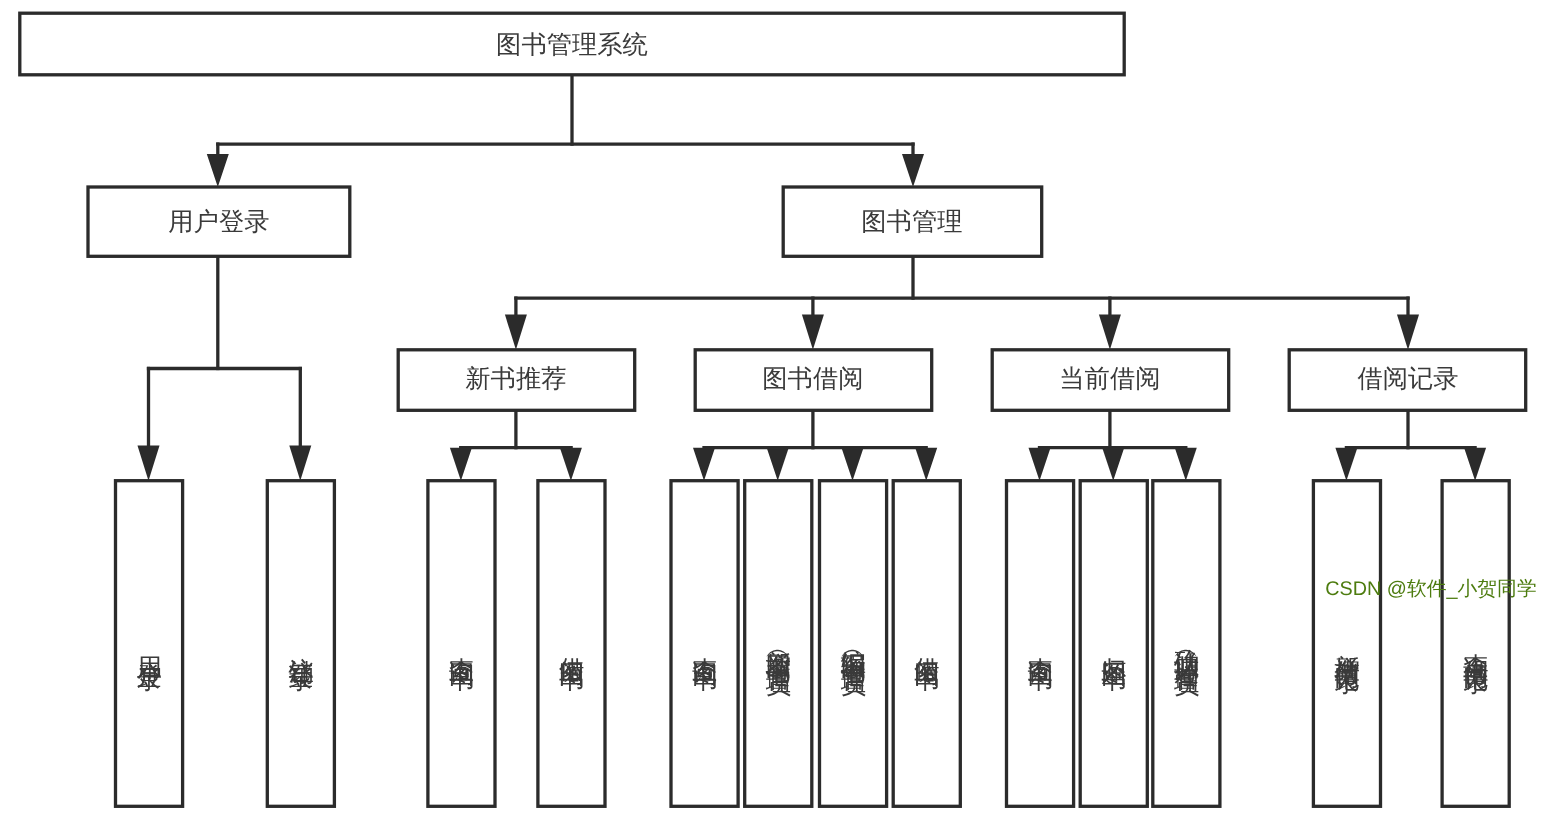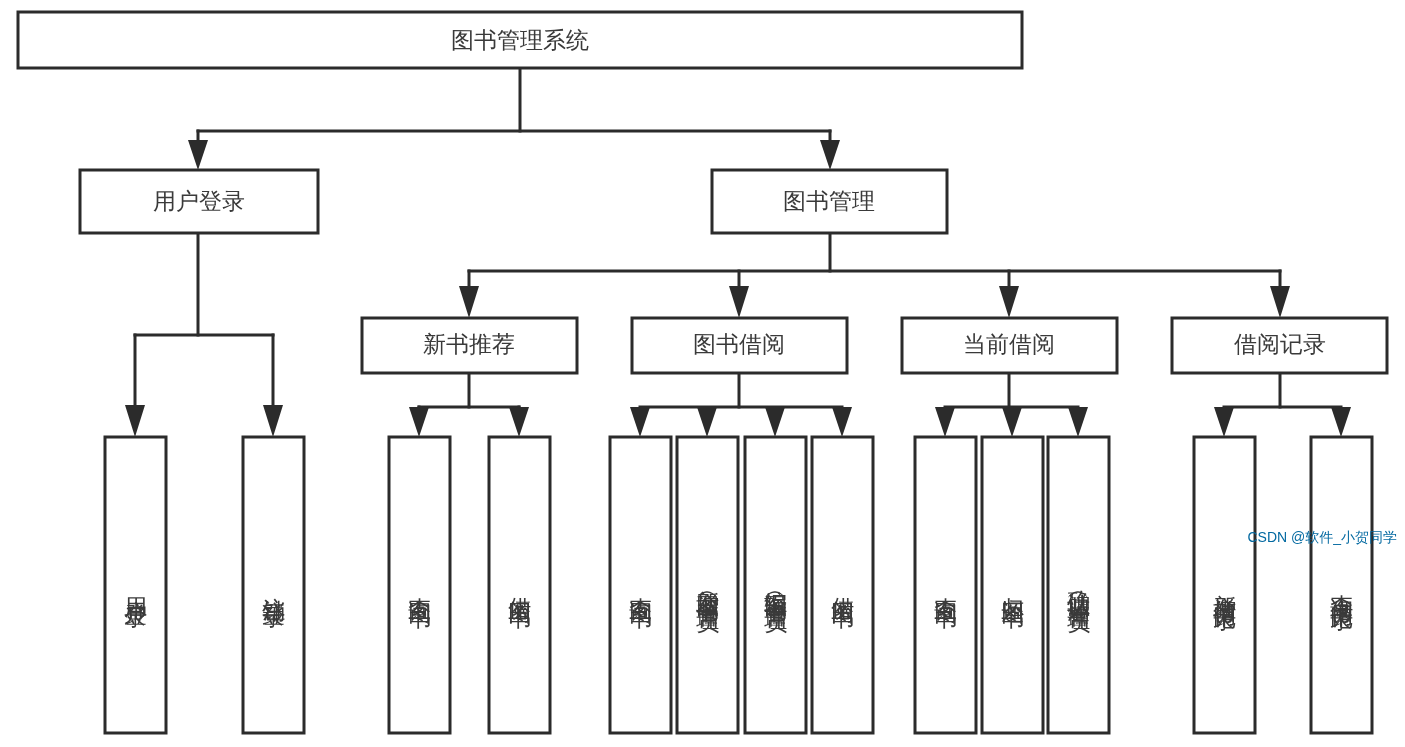--- a/index.html
+++ b/index.html
@@ -63,22 +63,22 @@
     justify-content: center;
     text-align: center;
     white-space: nowrap;
     user-select: none;
   }
   .watermark {
     position: absolute;
     right: 8px;
     bottom: 4px;
     font-family: "Liberation Sans", "DejaVu Sans", sans-serif;
-    font-size: 14px;
-    color: #0369a1;
+    font-size: 18px;
+    color: #4d7c0f;
     white-space: nowrap;
     user-select: none;
   }
 </style>
 </head>
 <body>
 
 <div id="diagram-root">
 
   <svg class="diagram-canvas" viewBox="0 0 1405 747">

